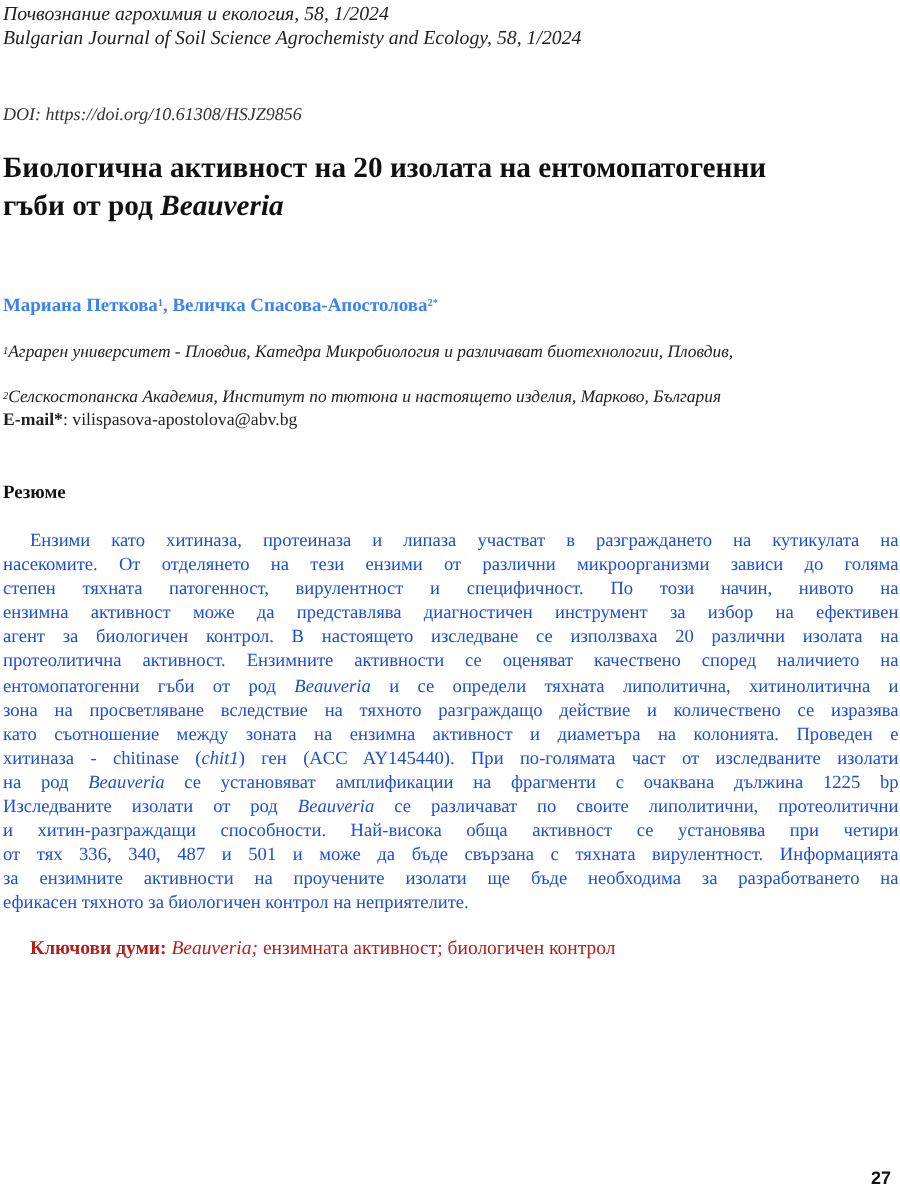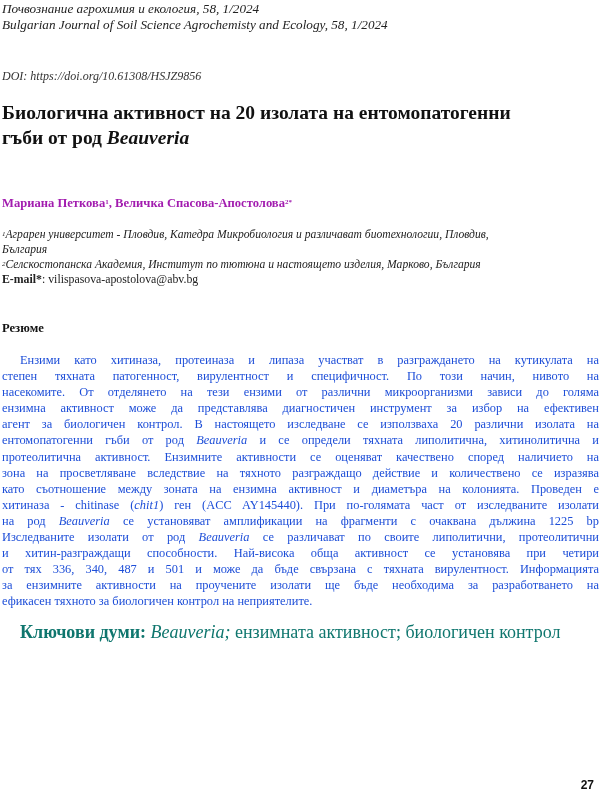--- a/index.html
+++ b/index.html
@@ -55,21 +55,21 @@
     .title .line { display: block; white-space: nowrap; }
     .title em { font-style: italic; }
     .authors {
       position: absolute;
       left: 2px;
       top: 195px;
       font-weight: bold;
       font-size: 12.6px;
       line-height: 16px;
       white-space: nowrap;
-      color: #a21caf;
+      color: #3b82f6;
     }
     .authors sup { font-size: 7px; vertical-align: top; position: relative; top: -1px; }
     .affil {
       position: absolute;
       left: 2px;
       width: 598px;
       font-style: italic;
       font-size: 11.6px;
       line-height: 15px;
       color: #222;
@@ -115,24 +115,24 @@
       text-align-last: justify;
       height: 16.1px;
     }
     .abstract .ln.last { text-align-last: left; }
     .abstract .ln.indent { padding-left: 18px; }
     .abstract em { font-style: italic; }
     .keywords {
       position: absolute;
       left: 20px;
       top: 624px;
-      font-size: 18px;
-      line-height: 16px;
-      white-space: nowrap;
-      color: #0f766e;
+      font-size: 13px;
+      line-height: 16px;
+      white-space: nowrap;
+      color: #b91c1c;
     }
     .keywords .lbl { font-weight: bold; }
     .keywords em { font-style: italic; }
     .page-number {
       position: absolute;
       right: 6px;
       top: 778px;
       font-family: "Liberation Sans", "DejaVu Sans", sans-serif;
       font-weight: bold;
       font-size: 12px;
@@ -154,41 +154,40 @@
     <span class="line">Биологична активност на 20 изолата на ентомопатогенни</span>
     <span class="line"><span>гъби от род </span><em>Beauveria</em></span>
   </h1>
 
   <div class="authors">
     <span>Мариана Петкова</span><sup>1</sup><span>, </span><span>Величка Спасова-Апостолова</span><sup>2*</sup>
   </div>
 
   <div id="affil-1" class="affil">
     <span class="l1"><sup>1</sup><span>Аграрен университет - Пловдив, Катедра Микробиология и различават биотехнологии, Пловдив,</span></span>
-    <span class="l2">България</span>
   </div>
 
   <div id="affil-2" class="affil">
     <sup>2</sup><span>Селскостопанска Академия, Институт по тютюна и настоящето изделия, Марково, България</span>
   </div>
 
   <div class="email">
     <span class="lbl">E-mail*</span><span>: </span><span>vilispasova-apostolova@abv.bg</span>
   </div>
 
   <h2 class="abstract-heading">Резюме</h2>
 
   <div class="abstract" id="abstract-body">
       <span class="ln indent"><span>Ензими като хитиназа, протеиназа и липаза участват в разграждането на кутикулата на</span></span>
+      <span class="ln"><span>насекомите. От отделянето на тези ензими от различни микроорганизми зависи до голяма</span></span>
       <span class="ln"><span>степен тяхната патогенност, вирулентност и специфичност. По този начин, нивото на</span></span>
-      <span class="ln"><span>насекомите. От отделянето на тези ензими от различни микроорганизми зависи до голяма</span></span>
       <span class="ln"><span>ензимна активност може да представлява диагностичен инструмент за избор на ефективен</span></span>
       <span class="ln"><span>агент за биологичен контрол. В настоящето изследване се използваха 20 различни изолата на</span></span>
+      <span class="ln"><span>протеолитична активност. Ензимните активности се оценяват качествено според наличието на</span></span>
       <span class="ln"><span>ентомопатогенни гъби от род </span><em>Beauveria</em><span> и се определи тяхната липолитична, хитинолитична и</span></span>
-      <span class="ln"><span>протеолитична активност. Ензимните активности се оценяват качествено според наличието на</span></span>
       <span class="ln"><span>зона на просветляване вследствие на тяхното разграждащо действие и количествено се изразява</span></span>
       <span class="ln"><span>като съотношение между зоната на ензимна активност и диаметъра на колонията. Проведен е</span></span>
       <span class="ln"><span>хитиназа - chitinase (</span><em>chit1</em><span>) ген (ACC AY145440). При по-голямата част от изследваните изолати</span></span>
       <span class="ln"><span>на род </span><em>Beauveria</em><span> се установяват амплификации на фрагменти с очаквана дължина 1225 bp</span></span>
       <span class="ln"><span>Изследваните изолати от род </span><em>Beauveria</em><span> се различават по своите липолитични, протеолитични</span></span>
       <span class="ln"><span>и хитин-разграждащи способности. Най-висока обща активност се установява при четири</span></span>
       <span class="ln"><span>от тях 336, 340, 487 и 501 и може да бъде свързана с тяхната вирулентност. Информацията</span></span>
       <span class="ln"><span>за ензимните активности на проучените изолати ще бъде необходима за разработването на</span></span>
       <span class="ln last"><span>ефикасен тяхното за биологичен контрол на неприятелите.</span></span>
     </div>

